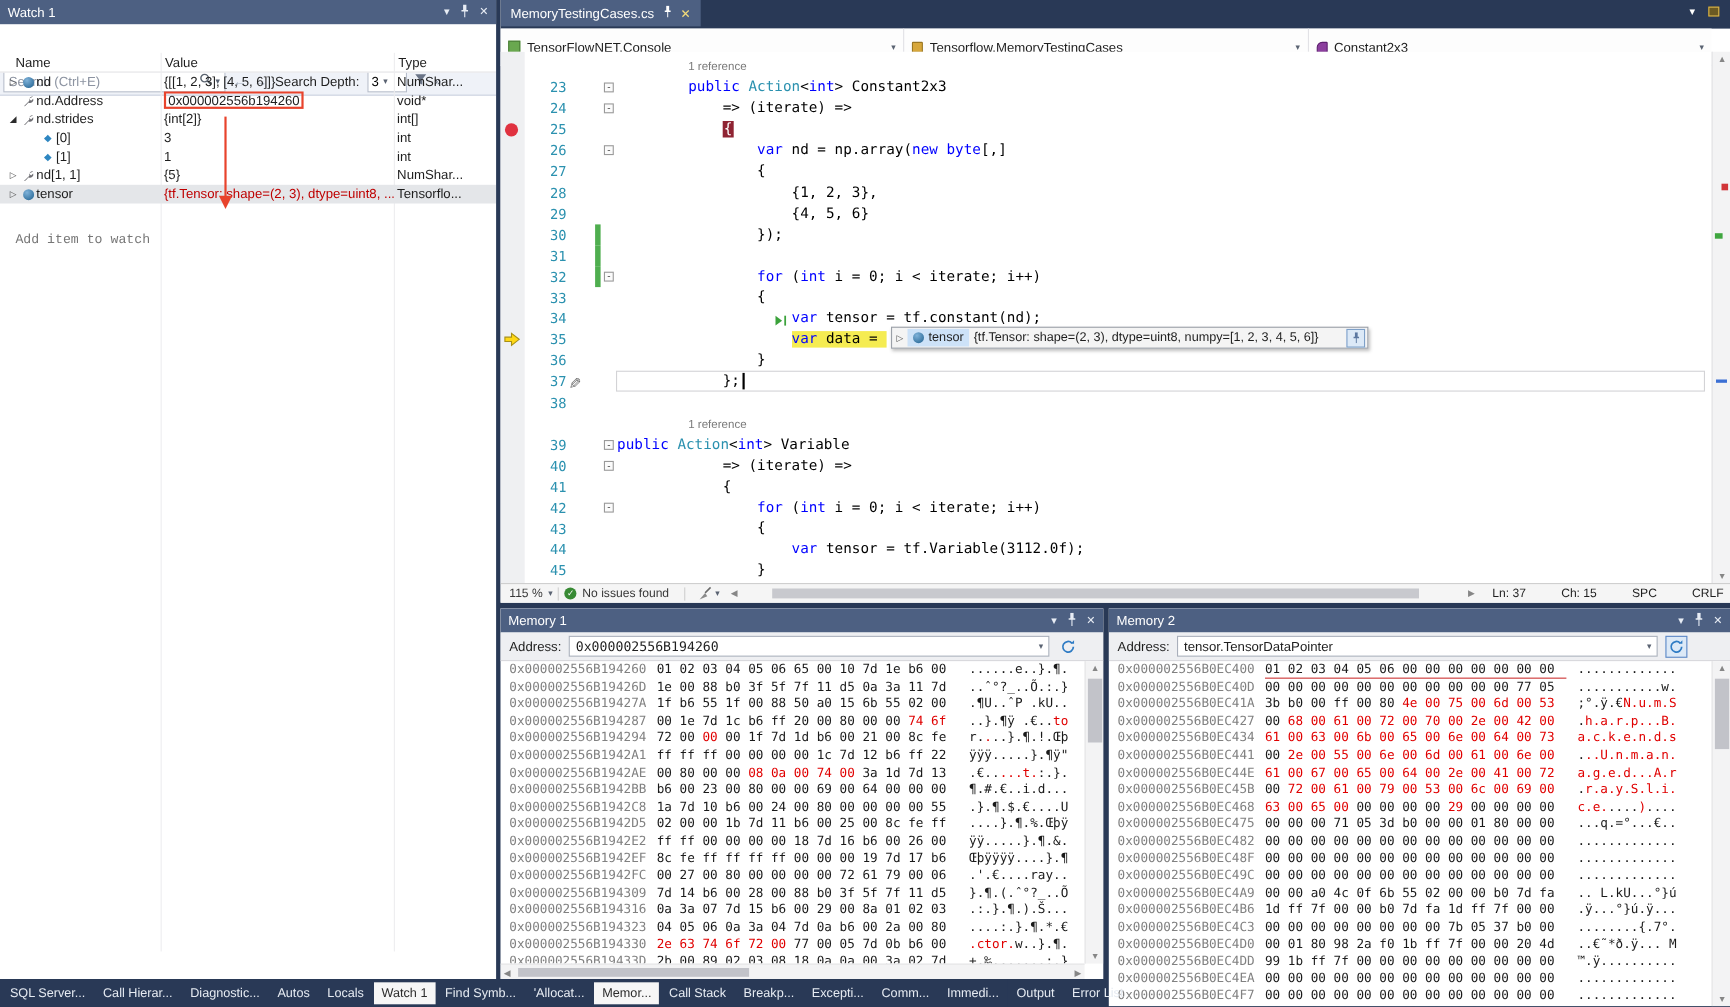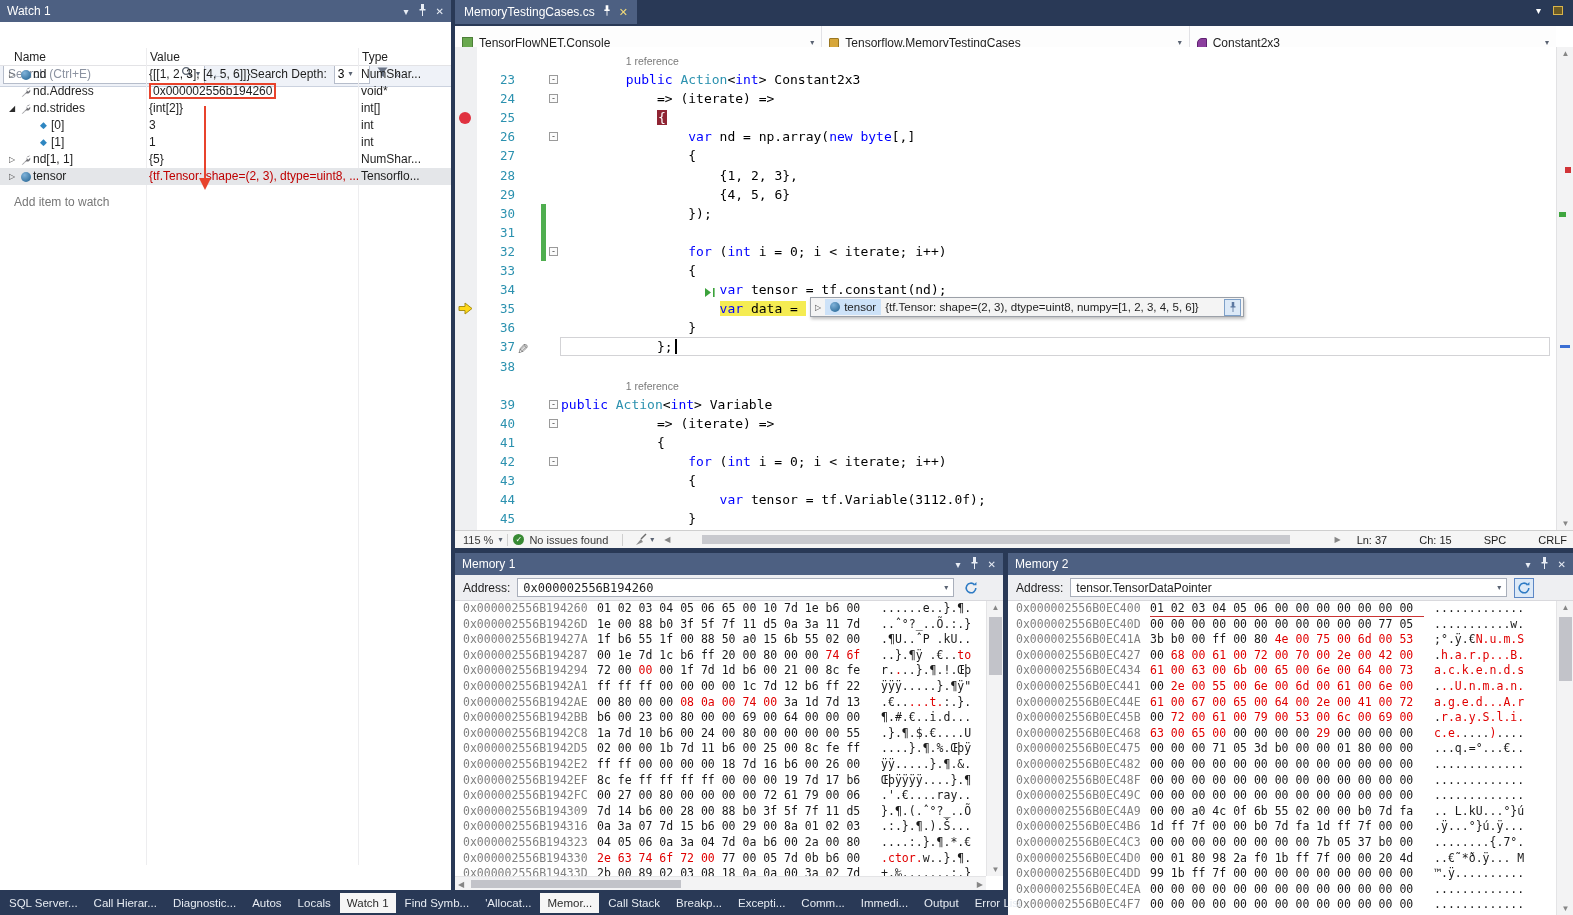--- a/index.html
+++ b/index.html
@@ -252,21 +252,21 @@
             <span class="wexp">▷</span>
             <span class="wicon">
               <span class="icon-obj"></span>
             </span>
             <span>tensor</span>
           </div>
           <div class="wc wc-val"><span class="valred">{tf.Tensor: shape=(2, 3), dtype=uint8, ...</span></div>
           <div class="wc wc-type">Tensorflo...</div>
         </div>
       </div>
-    <div class="addrow" style="top:194px;">Add item to watch</div>
+    <div class="addrow" style="top:210px;font-family:Liberation Mono, monospace;">Add item to watch</div>
     <svg class="warrow" width="451" height="890">
       <line x1="205" y1="106" x2="205" y2="179" stroke="#E8432C" stroke-width="2"></line>
       <polygon points="199,178 211,178 205,190" fill="#E8432C"></polygon>
     </svg>
   </section>
 
   <section class="panel editor">
     <div class="tabstrip">
       <div class="doctab">
         <span>MemoryTestingCases.cs</span>

